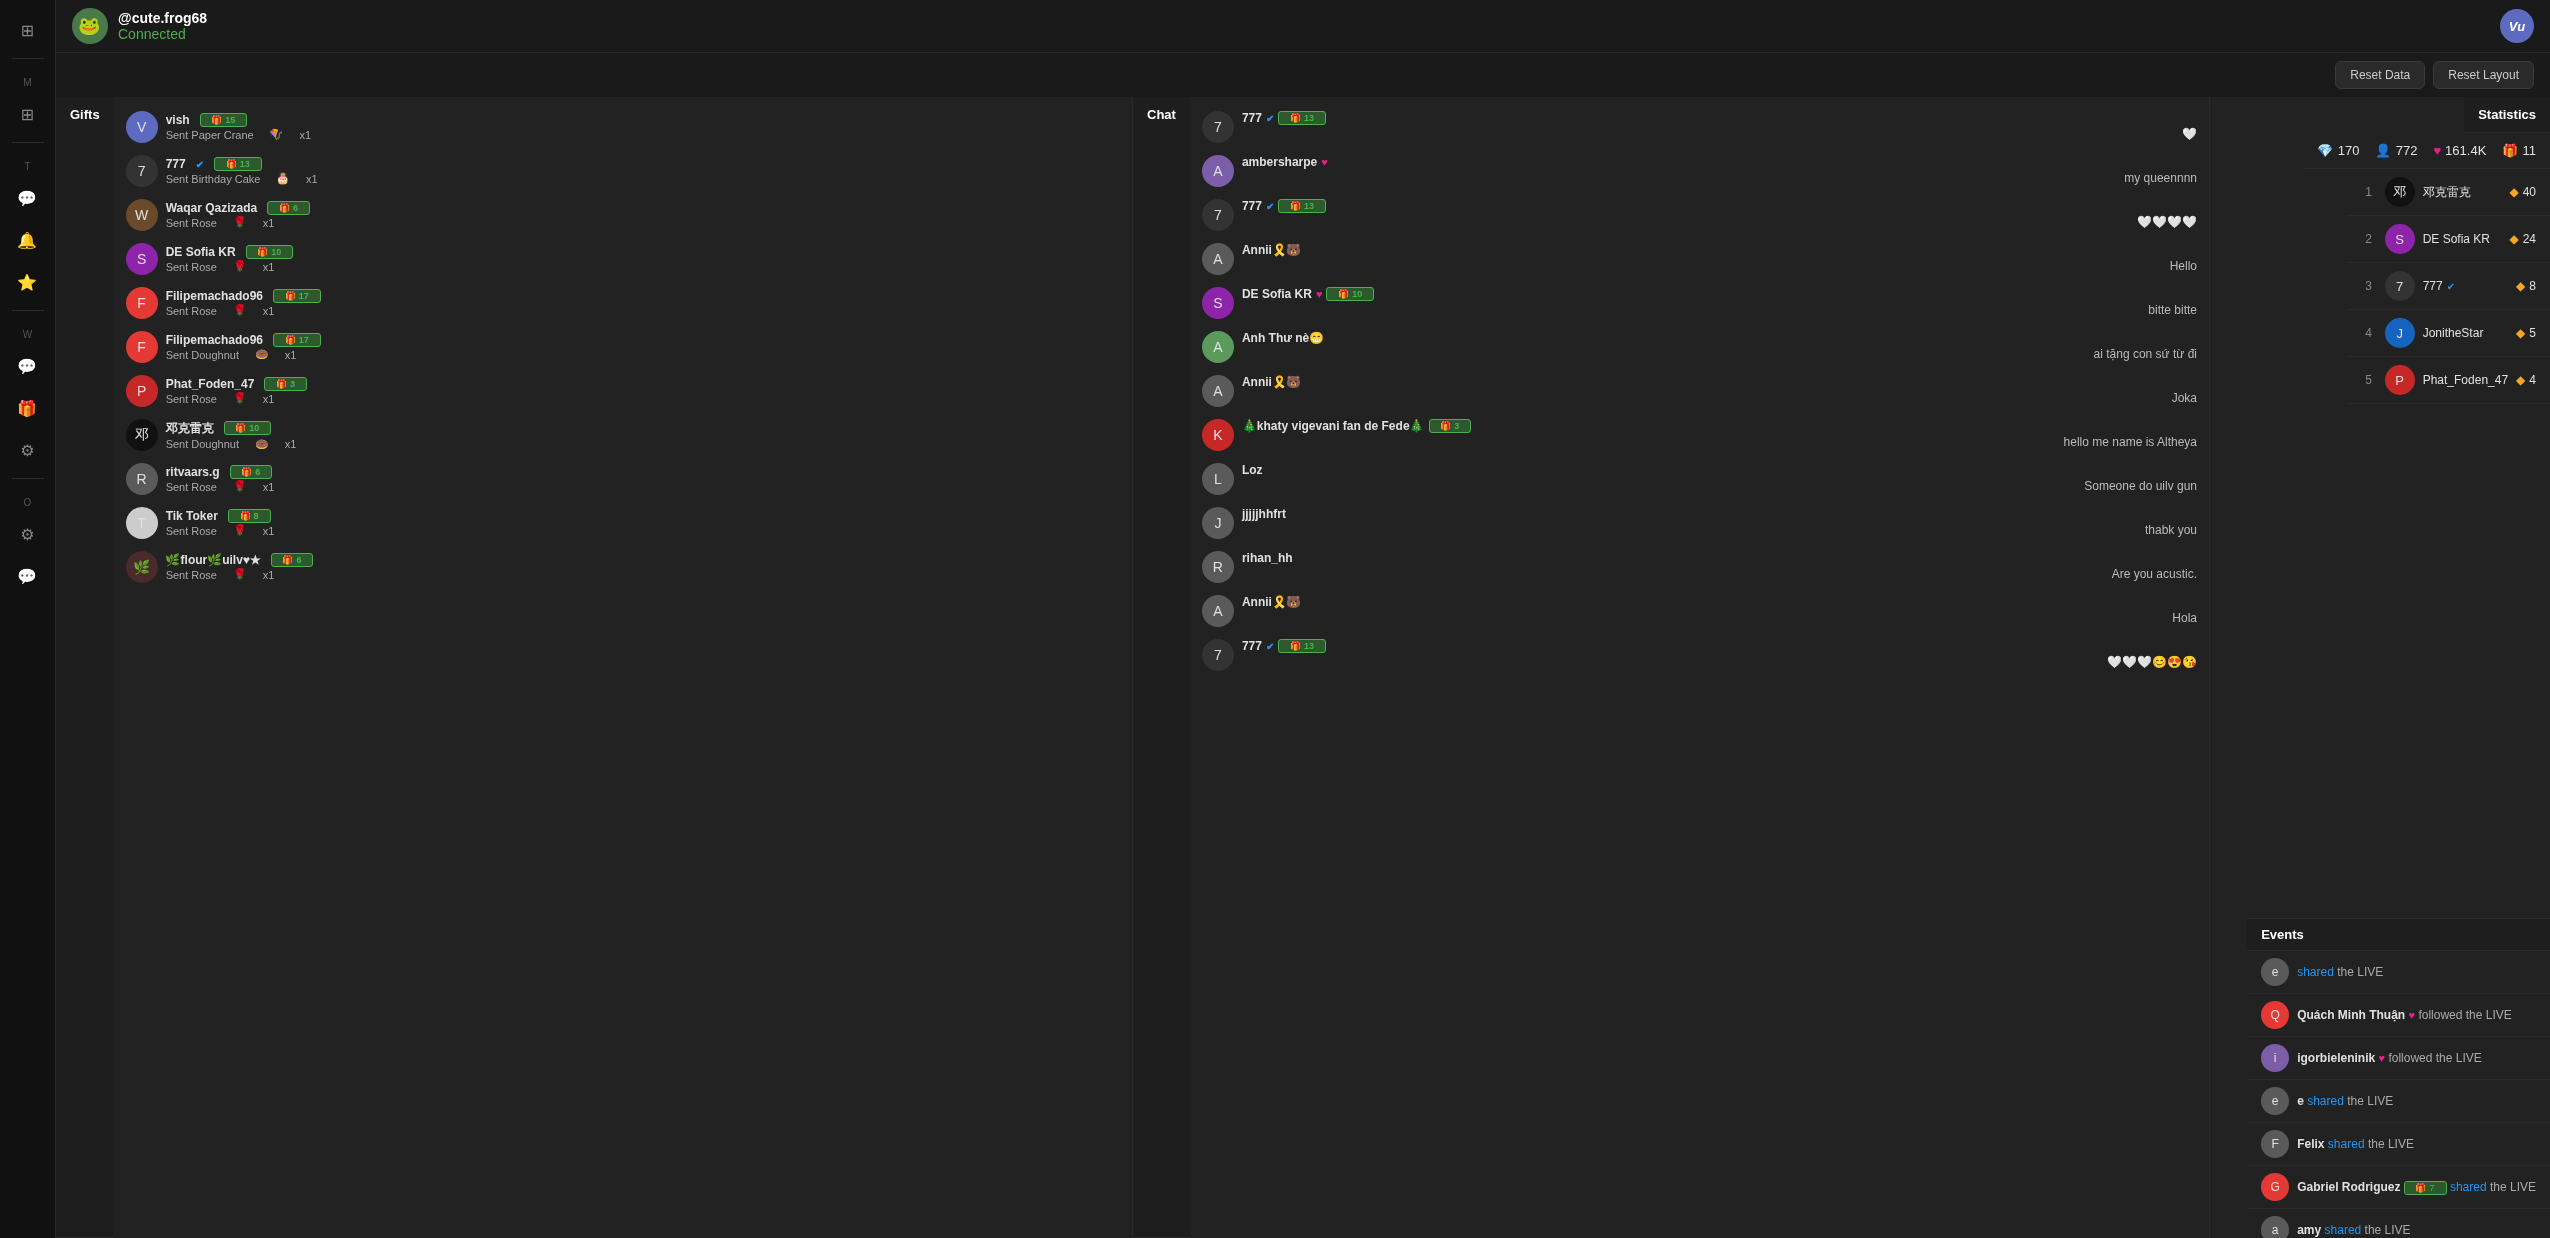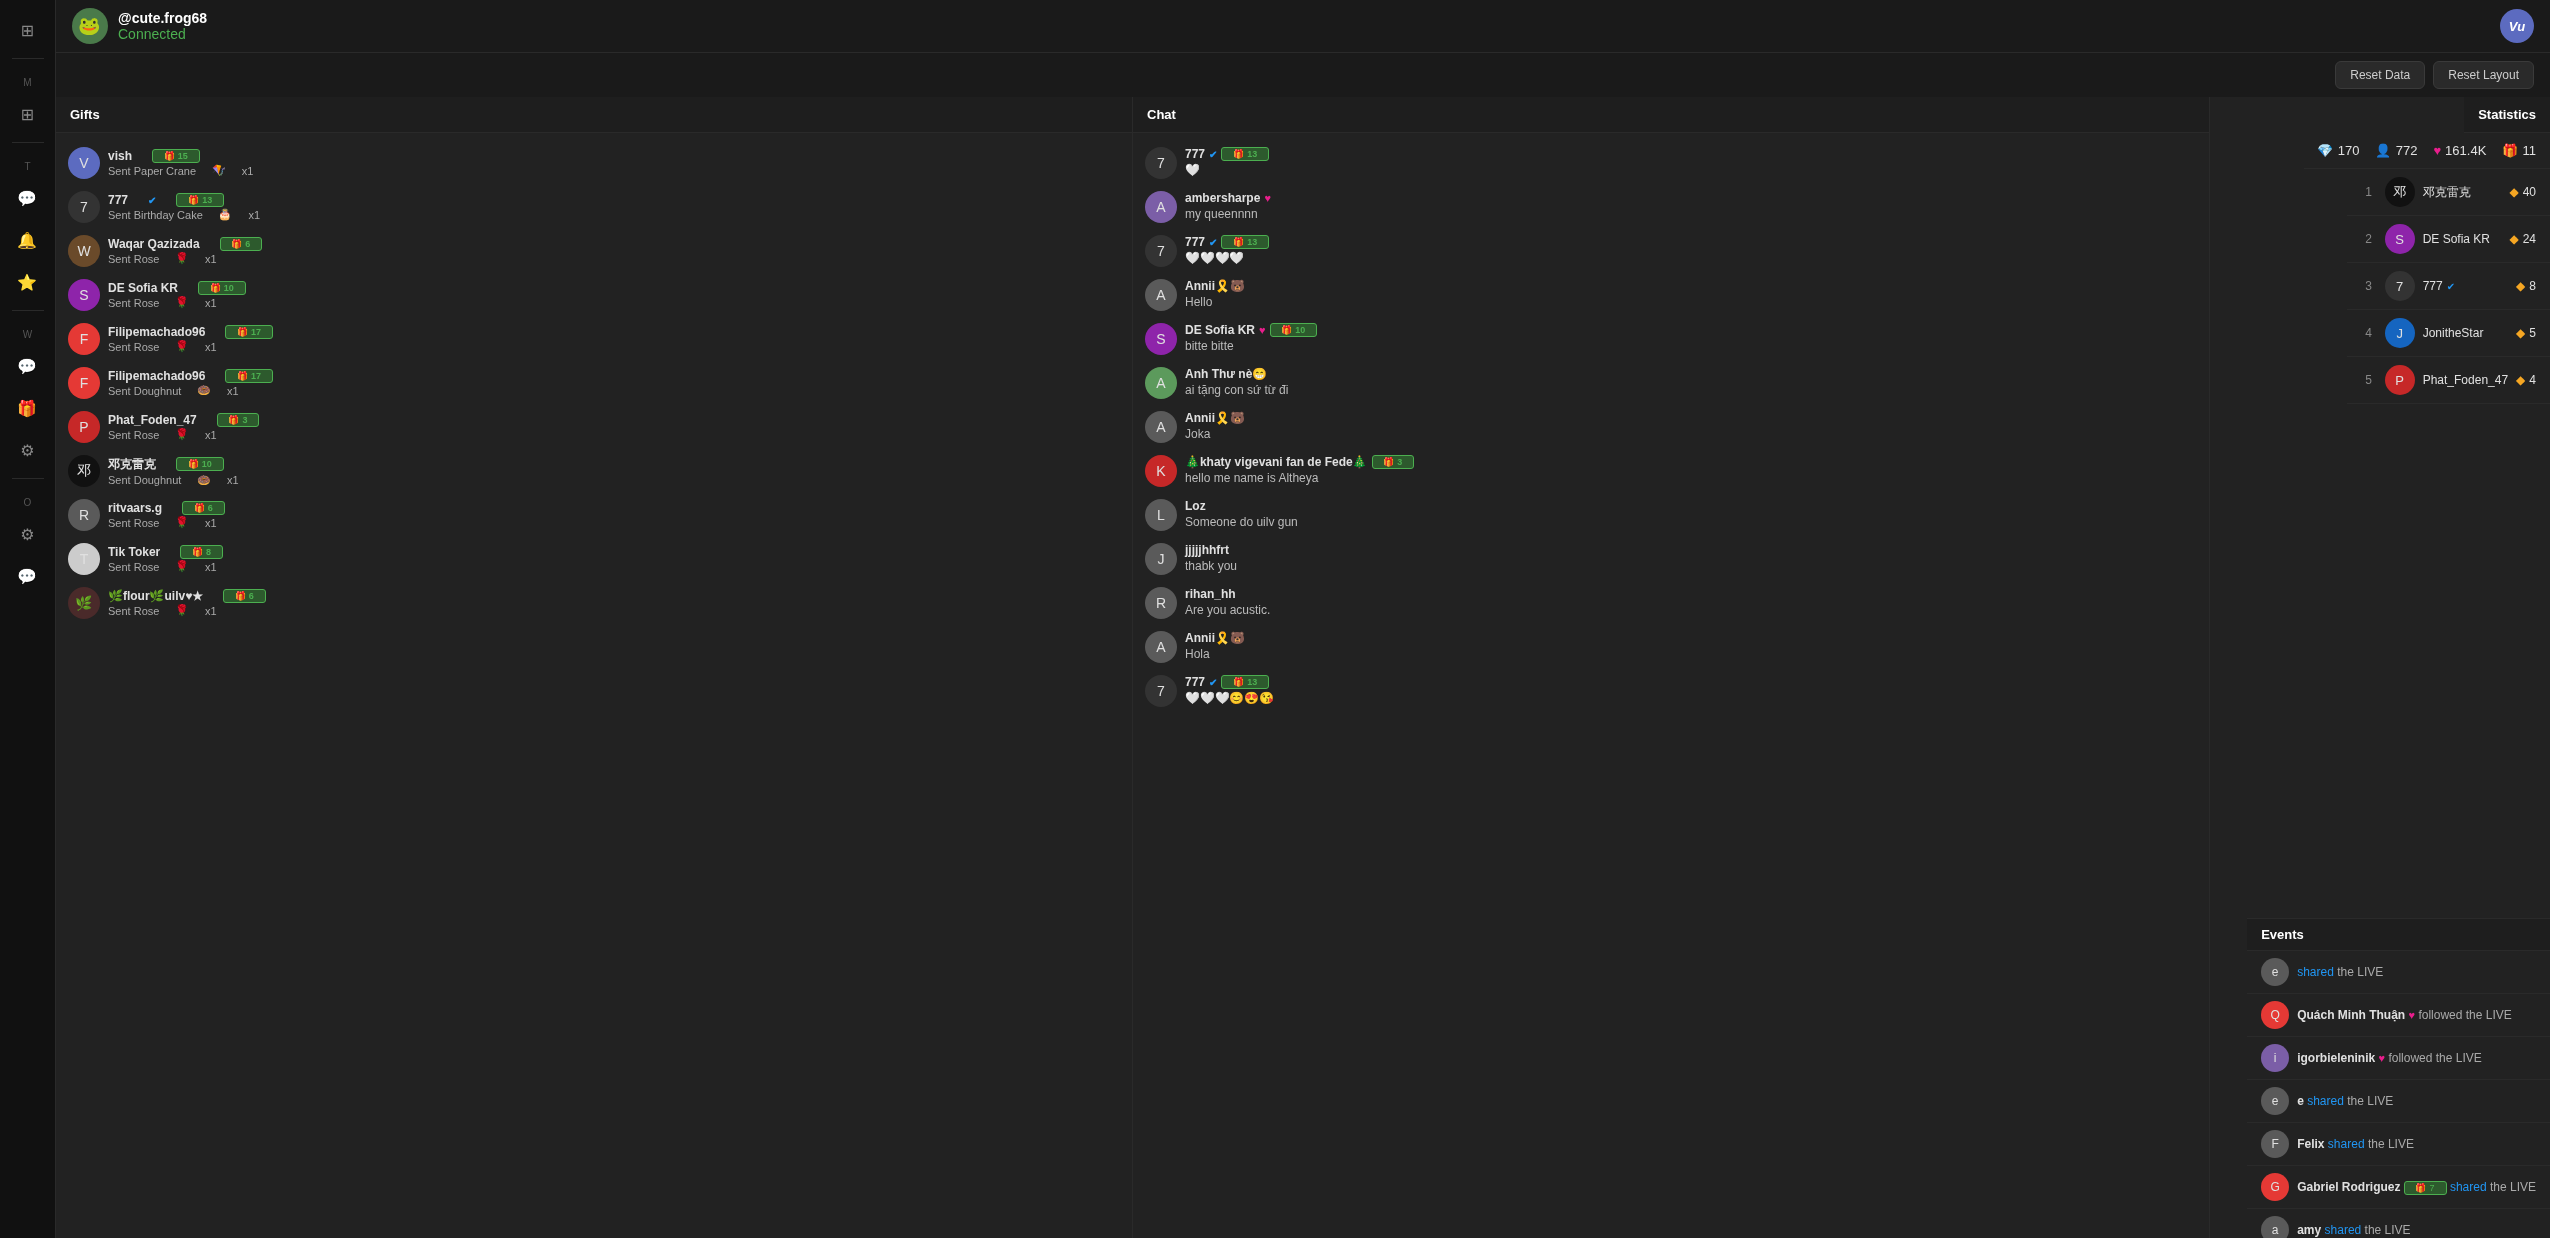--- a/index.html
+++ b/index.html
@@ -137,24 +137,25 @@
       flex: 1;
       display: flex;
       overflow: hidden;
       gap: 0;
     }
 
     
     .panel {
       flex: 1;
       display: flex;
-      flex-direction: column;
+      flex-direction: row;
       background: #222;
       border-right: 1px solid #2a2a2a;
       overflow: hidden;
+      text-align: right;
     }
     .panel:last-child { border-right: none; }
     .panel-header {
       padding: 10px 14px;
       font-size: 13px;
       font-weight: 600;
       color: #fff;
       background: #1e1e1e;
       border-bottom: 1px solid #2a2a2a;
       flex-shrink: 0;
@@ -187,21 +188,21 @@
       font-size: 14px;
       overflow: hidden;
     }
     .gift-info { flex: 1; }
     .gift-username {
       font-size: 12px;
       font-weight: 600;
       color: #e0e0e0;
       display: flex;
       align-items: center;
-      gap: 20px;
+      gap: 10px;
     }
     .gift-action {
       font-size: 11px;
       color: #aaa;
       display: flex;
       align-items: center;
       gap: 16px;
       margin-top: 1px;
     }
     .badge-green {

